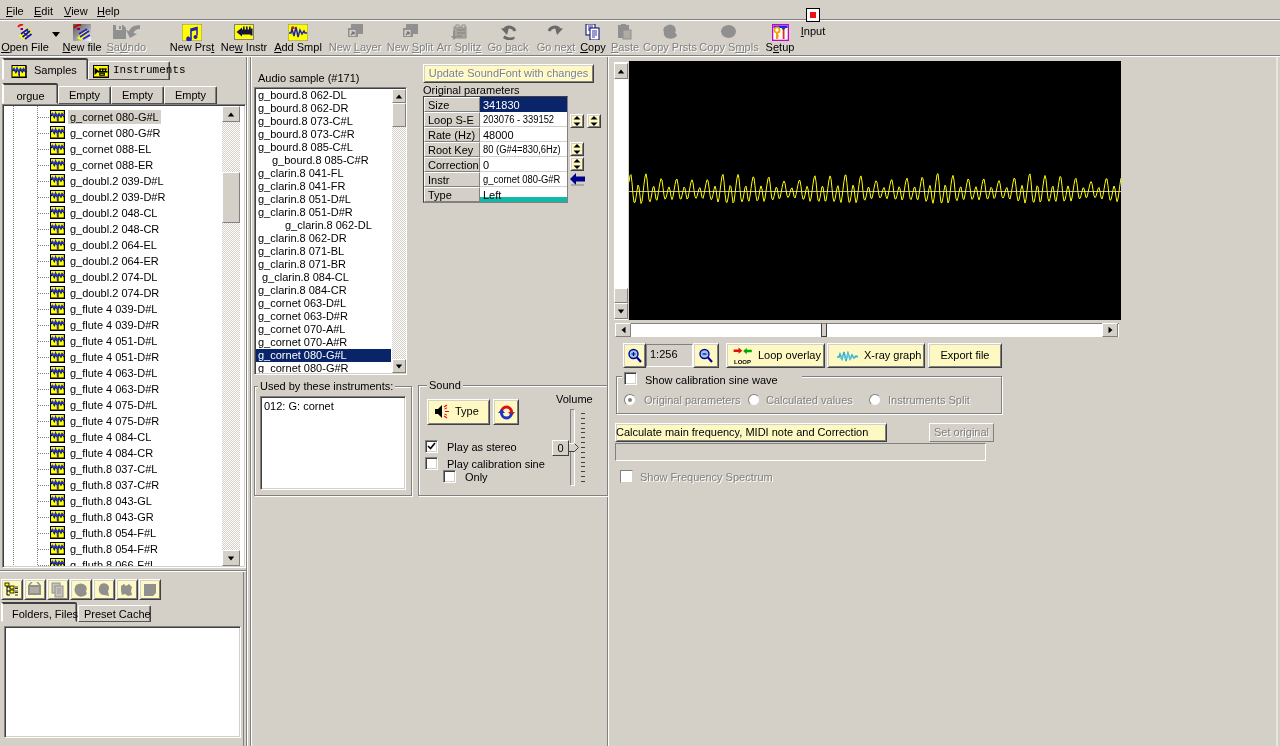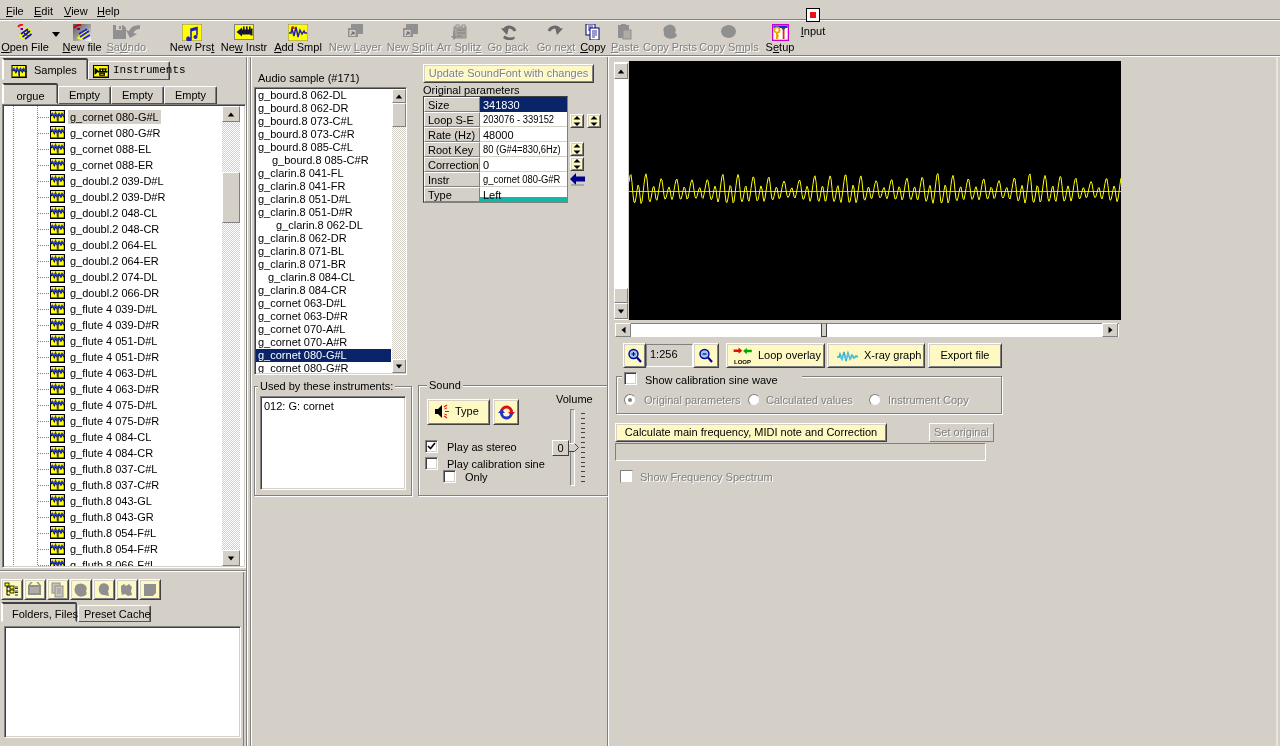--- a/index.html
+++ b/index.html
@@ -374,21 +374,21 @@
         </svg></div>
       <div style="position:absolute;left:64px;top:164px;height:14px;line-height:14px;padding:0 2px;white-space:nowrap">g_doubl.2 074-DL</div>
       <div style="position:absolute;left:34px;top:187px;width:12px;height:1px;background-image:linear-gradient(90deg,#808080 50%,#0000 0);background-size:2px 1px"></div>
       <div style="position:absolute;left:46px;top:180px"><svg width="15" height="13" viewBox="0 0 15 13">
           <rect x="0.5" y="0.5" width="14" height="12" fill="#ffff00" stroke="#000"></rect>
           <rect x="1" y="11.5" width="14" height="1.5" fill="#000"></rect>
           <rect x="13.8" y="1" width="1.2" height="12" fill="#000"></rect>
           <path d="M0.5 5 L2.5 3.5 L4 6.5 L5.5 3 L6.5 5.5 L7.5 5.5 M7.5 4.5 L7.5 10.5 M7.5 5.5 L9 3.5 L10.5 6 L12 3.5 L13.5 5.5 L14.5 4.5" stroke="#000" stroke-width="1.2" fill="none" transform="translate(0.4,1.1)"></path>
           <path d="M0.5 5 L2.5 3.5 L4 6.5 L5.5 3 L6.5 5.5 L7.5 5.5 M7.5 4.5 L7.5 10.5 M7.5 5.5 L9 3.5 L10.5 6 L12 3.5 L13.5 5.5 L14.5 4.5" stroke="#2233cc" stroke-width="1.5" fill="none"></path>
         </svg></div>
-      <div style="position:absolute;left:64px;top:180px;height:14px;line-height:14px;padding:0 2px;white-space:nowrap">g_doubl.2 066-DR</div>
+      <div style="position:absolute;left:64px;top:180px;height:14px;line-height:14px;padding:0 2px;white-space:nowrap">g_doubl.2 074-DR</div>
       <div style="position:absolute;left:34px;top:203px;width:12px;height:1px;background-image:linear-gradient(90deg,#808080 50%,#0000 0);background-size:2px 1px"></div>
       <div style="position:absolute;left:46px;top:196px"><svg width="15" height="13" viewBox="0 0 15 13">
           <rect x="0.5" y="0.5" width="14" height="12" fill="#ffff00" stroke="#000"></rect>
           <rect x="1" y="11.5" width="14" height="1.5" fill="#000"></rect>
           <rect x="13.8" y="1" width="1.2" height="12" fill="#000"></rect>
           <path d="M0.5 5 L2.5 3.5 L4 6.5 L5.5 3 L6.5 5.5 L7.5 5.5 M7.5 4.5 L7.5 10.5 M7.5 5.5 L9 3.5 L10.5 6 L12 3.5 L13.5 5.5 L14.5 4.5" stroke="#000" stroke-width="1.2" fill="none" transform="translate(0.4,1.1)"></path>
           <path d="M0.5 5 L2.5 3.5 L4 6.5 L5.5 3 L6.5 5.5 L7.5 5.5 M7.5 4.5 L7.5 10.5 M7.5 5.5 L9 3.5 L10.5 6 L12 3.5 L13.5 5.5 L14.5 4.5" stroke="#2233cc" stroke-width="1.5" fill="none"></path>
         </svg></div>
       <div style="position:absolute;left:64px;top:196px;height:14px;line-height:14px;padding:0 2px;white-space:nowrap">g_flute 4 039-D#L</div>
       <div style="position:absolute;left:34px;top:219px;width:12px;height:1px;background-image:linear-gradient(90deg,#808080 50%,#0000 0);background-size:2px 1px"></div>
@@ -624,25 +624,25 @@
     <div style="position:absolute;left:0;top:0px;width:135px;height:13px;line-height:13px;padding-left:2px;white-space:nowrap">g_bourd.8 062-DL</div>
     <div style="position:absolute;left:0;top:13px;width:135px;height:13px;line-height:13px;padding-left:2px;white-space:nowrap">g_bourd.8 062-DR</div>
     <div style="position:absolute;left:0;top:26px;width:135px;height:13px;line-height:13px;padding-left:2px;white-space:nowrap">g_bourd.8 073-C#L</div>
     <div style="position:absolute;left:0;top:39px;width:135px;height:13px;line-height:13px;padding-left:2px;white-space:nowrap">g_bourd.8 073-C#R</div>
     <div style="position:absolute;left:0;top:52px;width:135px;height:13px;line-height:13px;padding-left:2px;white-space:nowrap">g_bourd.8 085-C#L</div>
     <div style="position:absolute;left:0;top:65px;width:135px;height:13px;line-height:13px;padding-left:16px;white-space:nowrap">g_bourd.8 085-C#R</div>
     <div style="position:absolute;left:0;top:78px;width:135px;height:13px;line-height:13px;padding-left:2px;white-space:nowrap">g_clarin.8 041-FL</div>
     <div style="position:absolute;left:0;top:91px;width:135px;height:13px;line-height:13px;padding-left:2px;white-space:nowrap">g_clarin.8 041-FR</div>
     <div style="position:absolute;left:0;top:104px;width:135px;height:13px;line-height:13px;padding-left:2px;white-space:nowrap">g_clarin.8 051-D#L</div>
     <div style="position:absolute;left:0;top:117px;width:135px;height:13px;line-height:13px;padding-left:2px;white-space:nowrap">g_clarin.8 051-D#R</div>
-    <div style="position:absolute;left:4px;top:130px;width:135px;height:13px;line-height:13px;padding-left:16px;white-space:nowrap">g_clarin.8 062-DL</div>
+    <div style="position:absolute;left:13px;top:130px;width:135px;height:13px;line-height:13px;padding-left:16px;white-space:nowrap">g_clarin.8 062-DL</div>
     <div style="position:absolute;left:0;top:143px;width:135px;height:13px;line-height:13px;padding-left:2px;white-space:nowrap">g_clarin.8 062-DR</div>
     <div style="position:absolute;left:0;top:156px;width:135px;height:13px;line-height:13px;padding-left:2px;white-space:nowrap">g_clarin.8 071-BL</div>
     <div style="position:absolute;left:0;top:169px;width:135px;height:13px;line-height:13px;padding-left:2px;white-space:nowrap">g_clarin.8 071-BR</div>
-    <div style="position:absolute;left:0;top:182px;width:135px;height:13px;line-height:13px;padding-left:12px;white-space:nowrap">g_clarin.8 084-CL</div>
+    <div style="position:absolute;left:0;top:182px;width:135px;height:13px;line-height:13px;padding-left:6px;white-space:nowrap">g_clarin.8 084-CL</div>
     <div style="position:absolute;left:0;top:195px;width:135px;height:13px;line-height:13px;padding-left:2px;white-space:nowrap">g_clarin.8 084-CR</div>
     <div style="position:absolute;left:0;top:208px;width:135px;height:13px;line-height:13px;padding-left:2px;white-space:nowrap">g_cornet 063-D#L</div>
     <div style="position:absolute;left:0;top:221px;width:135px;height:13px;line-height:13px;padding-left:2px;white-space:nowrap">g_cornet 063-D#R</div>
     <div style="position:absolute;left:0;top:234px;width:135px;height:13px;line-height:13px;padding-left:2px;white-space:nowrap">g_cornet 070-A#L</div>
     <div style="position:absolute;left:0;top:247px;width:135px;height:13px;line-height:13px;padding-left:2px;white-space:nowrap">g_cornet 070-A#R</div>
     <div style="position:absolute;left:0;top:260px;width:135px;height:13px;line-height:13px;padding-left:2px;background:#0a246a;color:#fff;white-space:nowrap">g_cornet 080-G#L</div>
     <div style="position:absolute;left:0;top:273px;width:135px;height:13px;line-height:13px;padding-left:2px;white-space:nowrap">g_cornet 080-G#R</div>
   </div>
 <div class="abs dither" style="left:392px;top:89px;width:14px;height:284px;"></div>
 <div class="abs raised1 ctr" style="left:392px;top:89px;width:14px;height:14px;">
@@ -843,23 +843,23 @@
 <div class="abs" style="left:622px;top:370px;width:180px;height:17px;background:#d4d0c8"></div>
 <div class="abs cb ctr" style="left:624px;top:372px;width:13px;height:13px;"></div>
 <div class="abs" style="left:645px;top:374px;">Show calibration sine wave</div>
 <div class="abs cbd ctr" style="left:624px;top:394px;width:12px;height:12px;border-radius:50%">
     <div style="width:4px;height:4px;border-radius:50%;background:#808080"></div>
   </div>
 <div class="abs dis" style="left:644px;top:394px;">Original parameters</div>
 <div class="abs cbd ctr" style="left:748px;top:394px;width:12px;height:12px;border-radius:50%"></div>
 <div class="abs dis" style="left:766px;top:394px;">Calculated values</div>
 <div class="abs cbd ctr" style="left:869px;top:394px;width:12px;height:12px;border-radius:50%"></div>
-<div class="abs dis" style="left:888px;top:394px;">Instrument Copy</div>
+<div class="abs dis" style="left:888px;top:394px;">Instruments Split</div>
 <div class="abs raised" style="left:615px;top:423px;width:272px;height:19px;">
-    <span style="position:absolute;width:100%;text-align:center;top:2px">Calculate main frequency, MIDI note and Correction</span>
+    <span style="position:absolute;width:100%;top:2px">Calculate main frequency, MIDI note and Correction</span>
   </div>
 <div class="abs raised1" style="left:929px;top:423px;width:65px;height:19px;">
     <span class="dis" style="position:absolute;width:100%;text-align:center;top:2px">Set original</span>
   </div>
 <div class="abs sunken1" style="left:615px;top:443px;width:371px;height:18px;"></div>
 <div class="abs cbd ctr" style="left:620px;top:470px;width:13px;height:13px;"></div>
 <div class="abs dis" style="left:640px;top:471px;">Show Frequency Spectrum</div>
 <svg class="abs" style="left:629px;top:61px" width="492" height="259" viewBox="0 0 492 259">
     <rect width="492" height="259" fill="#000"></rect>
     <rect x="0" y="130" width="492" height="1" fill="#bbbbbb"></rect>

